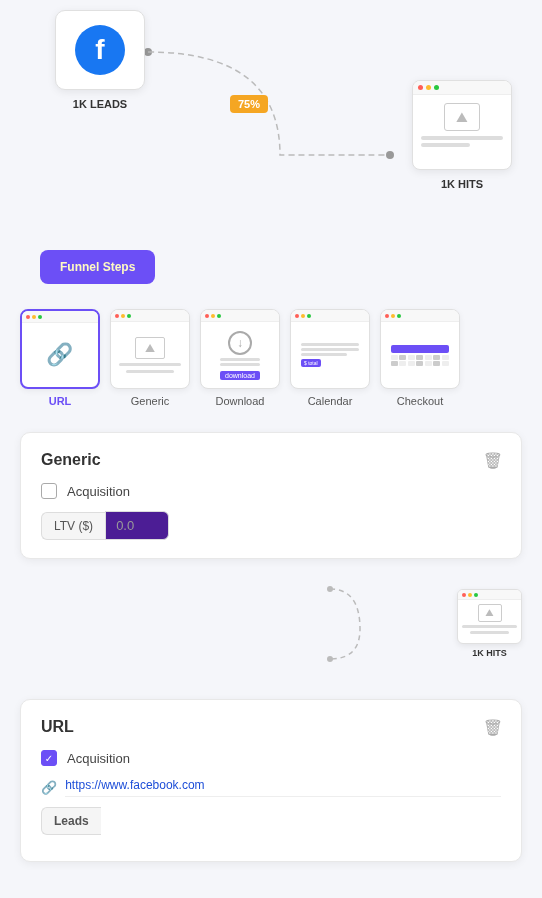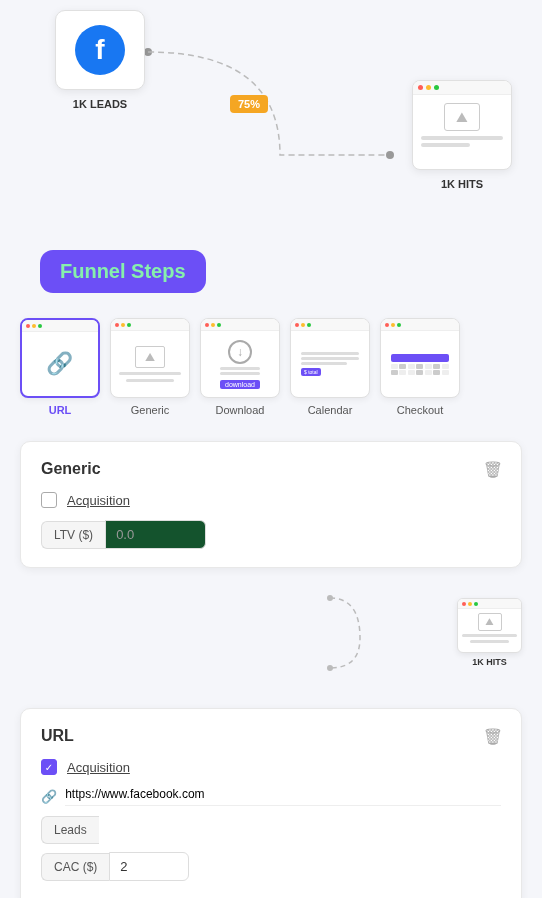--- a/index.html
+++ b/index.html
@@ -144,25 +144,25 @@
       color: white;
       font-size: 11px;
       font-weight: 700;
       padding: 3px 8px;
       border-radius: 4px;
     }
 
     
     .funnel-header {
       background: #6c4ff6;
-      color: #86efac;
-      font-size: 20px;
+      color: #fef9c3;
+      font-size: 12px;
       font-weight: 700;
       padding: 10px 20px;
-      border-radius: 13px;
+      border-radius: 8px;
       margin: 0 20px;
       display: inline-block;
     }
 
     
     .steps-row {
       display: flex;
       gap: 10px;
       padding: 15px 20px;
       overflow-x: auto;
@@ -379,21 +379,20 @@
       display: flex;
       align-items: center;
       justify-content: center;
       color: white;
       font-size: 10px;
     }
 
     .checkbox-label {
       font-size: 13px;
       color: #444;
-      text-decoration: underline;
     }
 
     .ltv-row {
       display: flex;
       align-items: center;
       gap: 0;
     }
     .ltv-label {
       background: #f5f5f5;
       border: 1px solid #ddd;
@@ -404,22 +403,22 @@
       border-radius: 6px 0 0 6px;
       font-weight: 500;
     }
     .ltv-input {
       border: 1px solid #ddd;
       padding: 6px 10px;
       font-size: 13px;
       color: #999;
       border-radius: 0 6px 6px 0;
       outline: none;
-      width: 101px;
-      background: #14532d;
+      width: 64px;
+      background: #4c1d95;
     }
 
     .delete-icon {
       position: absolute;
       right: 18px;
       top: 18px;
       color: #aaa;
       font-size: 16px;
       cursor: pointer;
     }
@@ -508,41 +507,41 @@
       background: white;
     }
 
     .url-icon-small {
       color: #aaa;
       font-size: 13px;
     }
 
     .url-text {
       font-size: 12px;
-      color: #000000;
+      color: #1d4ed8;
       border-bottom: 1px solid #eee;
       padding-bottom: 4px;
       flex: 1;
     }
 
     .field-row {
       display: flex;
       align-items: center;
       gap: 0;
       margin-bottom: 8px;
     }
     .field-label {
       background: #f5f5f5;
       border: 1px solid #ddd;
       border-right: none;
       padding: 6px 12px;
       font-size: 12px;
       color: #555;
       border-radius: 6px 0 0 6px;
-      font-weight: 400;
+      font-weight: 700;
       white-space: nowrap;
     }
     .field-value {
       border: 1px solid #ddd;
       padding: 6px 10px;
       font-size: 13px;
       color: #333;
       border-radius: 0 6px 6px 0;
       background: white;
       width: 80px;
@@ -760,17 +759,13 @@
 
   <div class="url-field-row">
     <span class="url-icon-small">🔗</span>
     <div class="url-text">https://www.facebook.com</div>
   </div>
 
   <div class="field-row">
     <div class="field-label">Leads</div>
   </div>
 
-  <div class="field-row">
-    <div class="field-label">CAC ($)</div>
-    <input class="field-value" type="text" value="2" style="">
-  </div>
 </div>
 
 </body></html>

